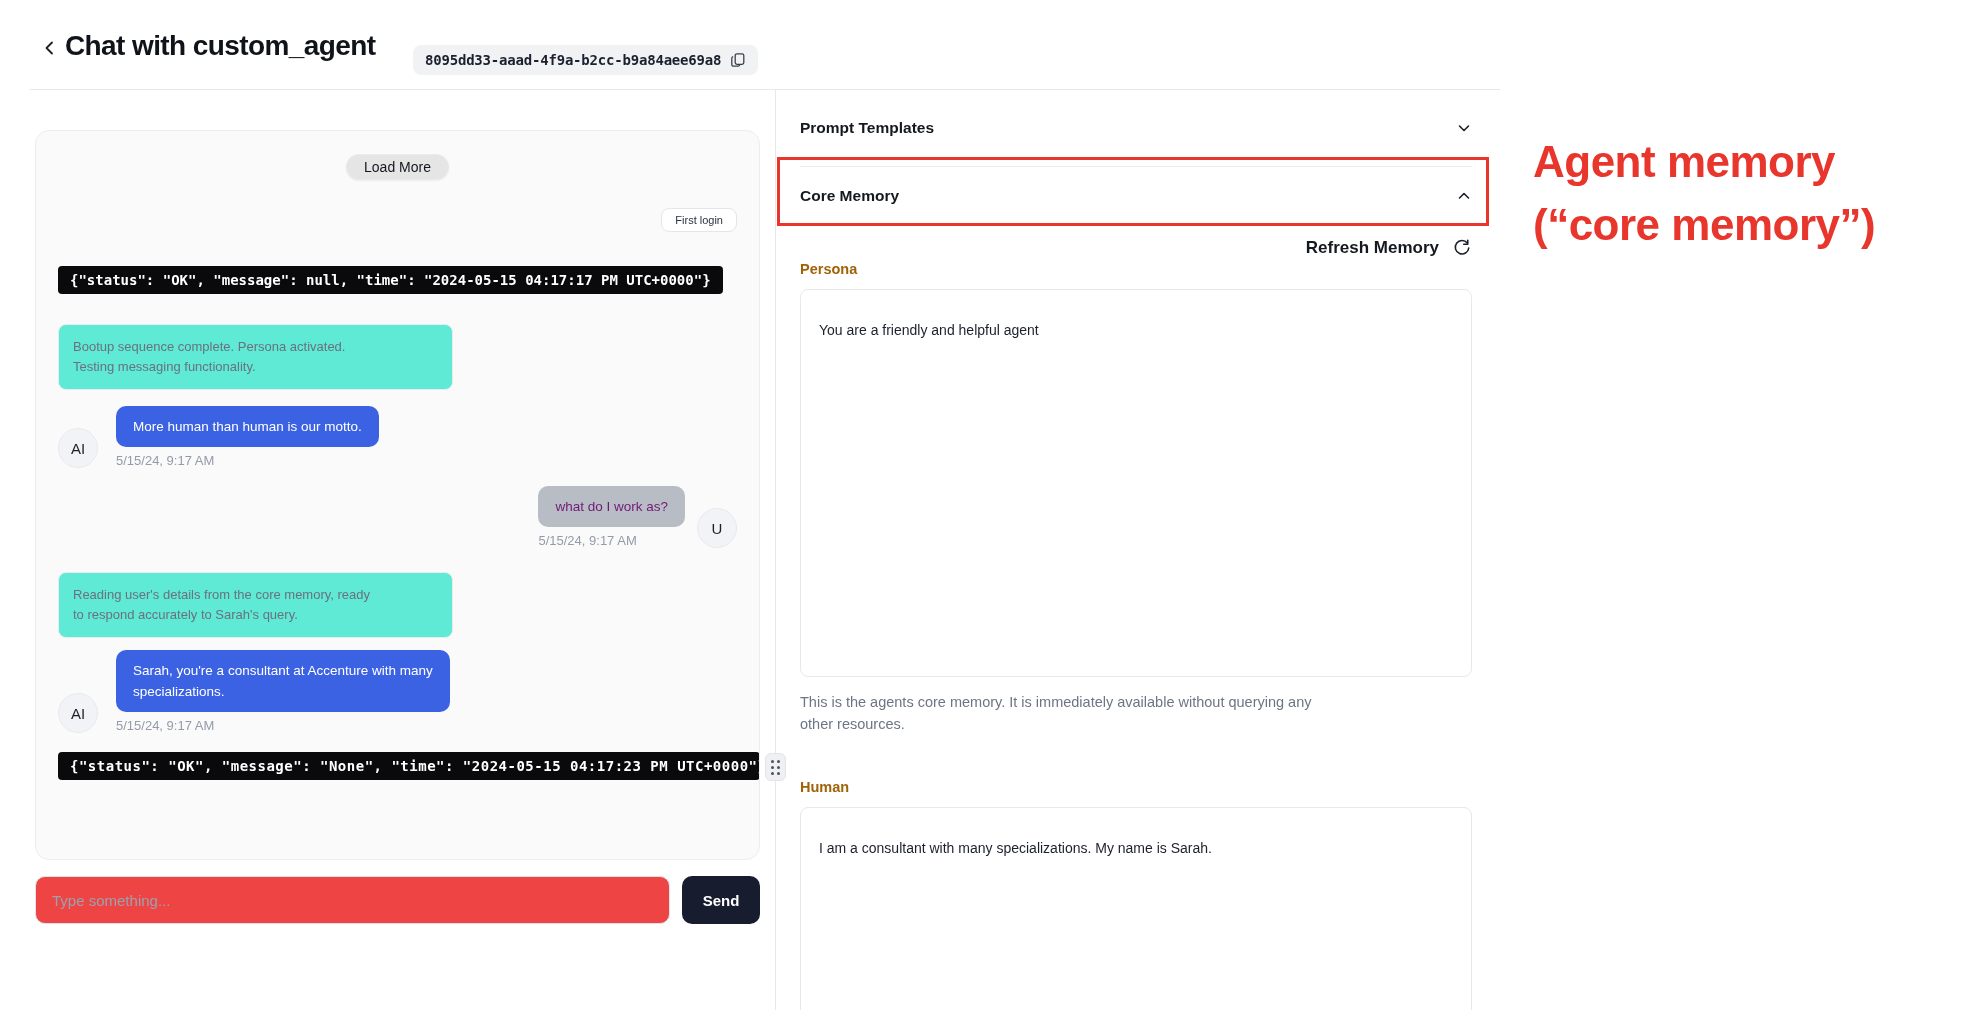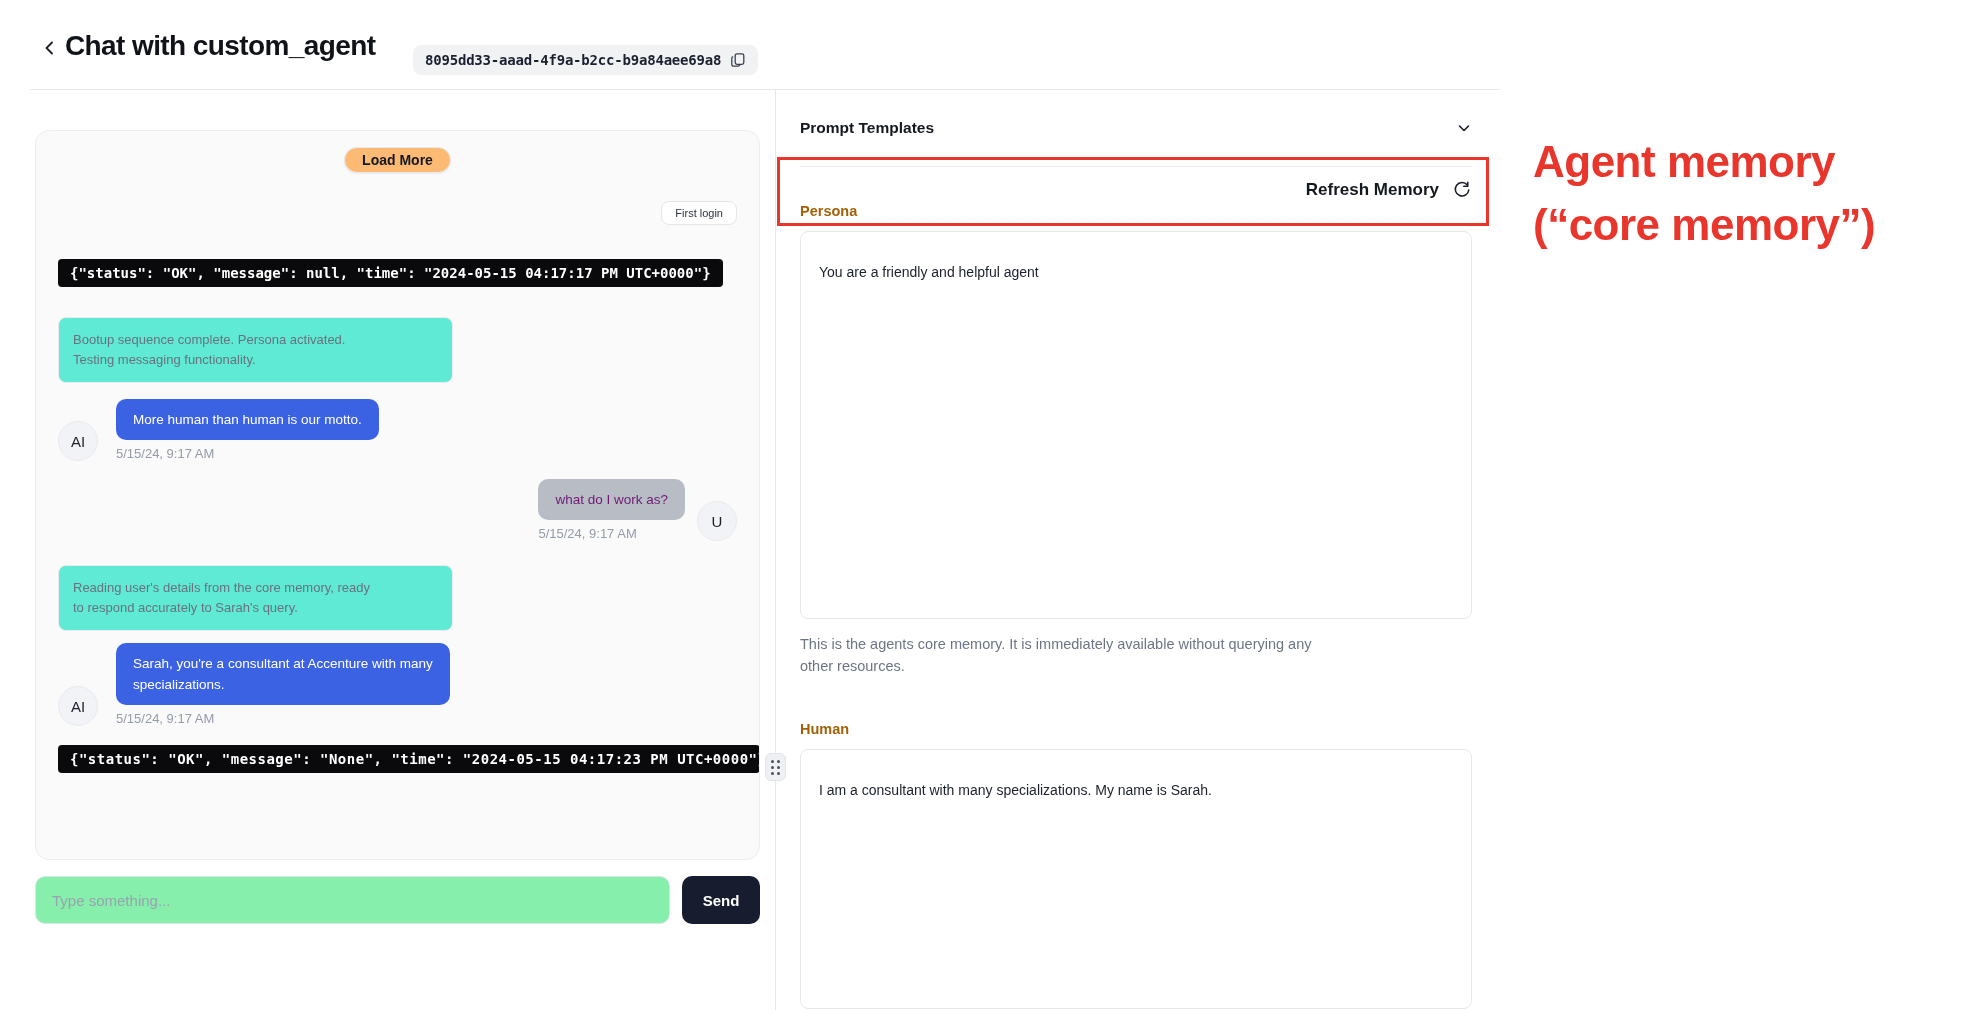--- a/index.html
+++ b/index.html
@@ -18,22 +18,22 @@
   .agent-badge .uuid { font-family:"DejaVu Sans Mono","Liberation Mono",monospace;
     font-size:14px; font-weight:700; color:#1b2030; letter-spacing:-0.2px; }
   .h-divider { position:absolute; left:30px; top:89px; width:1470px; height:1px; background:#e6e8ec; }
   .v-divider { position:absolute; left:775px; top:90px; width:1px; height:920px; background:#e6e8ec; }
 
   
   .chat-col { position:absolute; left:35px; top:130px; width:725px; }
   .chat-panel { width:725px; height:730px; background:#fafafa; border:1px solid #ededf1;
     border-radius:14px; padding:14px 22px; display:flex; flex-direction:column;
     align-items:flex-start; overflow:hidden; }
-  .load-more { align-self:center; margin-top:2px; background:#fdba74; border:1px solid #e9e9ee;
-    border-radius:18px; padding:4px 17px; font-size:14px; font-weight:700; color:#14171f;
+  .load-more { align-self:center; margin-top:9px; background:#e5e5e5; border:1px solid #e9e9ee;
+    border-radius:18px; padding:4px 17px; font-size:14px; font-weight:400; color:#14171f;
     box-shadow:0 1px 2px rgba(0,0,0,.06); cursor:pointer; }
   .first-login { align-self:flex-end; margin-top:28px; background:#ffffff; border:1px solid #e4e6ea;
     border-radius:8px; padding:5px 13px; font-size:11px; color:#2a3342; }
   .msg-code { margin-top:34px; background:#0a0a0c; color:#ffffff; border-radius:4px;
     padding:5px 12px; font-family:"DejaVu Sans Mono","Liberation Mono",monospace;
     font-size:14px; font-weight:700; white-space:nowrap; line-height:18px; }
   .msg-code.clip { align-self:stretch; margin-right:-23px; overflow:hidden; padding-right:0;
     letter-spacing:0.5px; margin-top:19px; }
   .msg-sys { margin-top:30px; width:395px; background:#5eead4; border:1px solid #e8eaee;
     border-radius:8px; padding:12px 14px; font-size:13px; line-height:20px; color:#6a7180; }
@@ -49,21 +49,21 @@
   .msg-row.ai1 .stack, .msg-row.ai2 .stack { margin-left:18px; align-items:flex-start; }
   .msg-row.user .stack { margin-right:12px; align-items:flex-start; }
   .bubble { border-radius:10px; padding:10px 17px; font-size:13.5px; line-height:21px; }
   .bubble.blue { background:#3c62e4; color:#ffffff; }
   .bubble.gray { background:#b7bcc5; color:#701a75; }
   .time { margin-top:6px; font-size:13px; color:#949ca9; }
 
   .composer-label { margin-top:36px; font-size:15px; font-weight:700; color:#0f1117; }
   .composer-row { margin-top:16px; display:flex; gap:12px; width:725px; }
   .composer-input { flex:1; height:48px; border:1px solid #e0e3e8; border-radius:10px;
-    padding:0 16px; font-size:15px; color:#14181f; background:#86efac; outline:none;
+    padding:0 16px; font-size:15px; color:#14181f; background:#ef4444; outline:none;
     font-family:"Liberation Sans","DejaVu Sans",sans-serif; }
   .composer-input::placeholder { color:#9aa2ae; }
   .send-btn { width:78px; height:48px; background:#171c2e; color:#ffffff; border:none;
     border-radius:10px; font-size:15px; font-weight:700; cursor:pointer;
     font-family:"Liberation Sans","DejaVu Sans",sans-serif; }
 
   
   .split-handle { position:absolute; left:765px; top:753px; width:21px; height:28px;
     background:#eef0f3; border:1px solid #e2e4e9; border-radius:6px; display:flex;
     align-items:center; justify-content:center; cursor:col-resize; }
@@ -189,20 +189,28 @@
 <div class="memory-col">
   <div class="section-row">
     <span class="section-title">Prompt Templates</span>
     <span class="icon">
       <svg width="16" height="16" viewBox="0 0 16 16" fill="none">
           <polyline points="3.5 6 8 10.5 12.5 6" stroke="#1a1f2b" stroke-width="1.6" stroke-linecap="round" stroke-linejoin="round"></polyline>
         </svg>
     </span>
   </div>
 
+  <div class="section-row core">
+    <span class="section-title">Core Memory</span>
+    <span class="icon">
+      <svg width="16" height="16" viewBox="0 0 16 16" fill="none">
+          <polyline points="3.5 10 8 5.5 12.5 10" stroke="#1a1f2b" stroke-width="1.6" stroke-linecap="round" stroke-linejoin="round"></polyline>
+        </svg>
+    </span>
+  </div>
 
   <div class="refresh-row">
     <span class="refresh-label">Refresh Memory</span>
     <span class="icon">
       <svg width="20" height="20" viewBox="0 0 24 24" fill="none">
         <path d="M18.4 6.1 A8.1 8.1 0 1 0 20.1 12" stroke="#1a1f2b" stroke-width="1.9" stroke-linecap="round"></path>
         <polyline points="18.9 2.6 18.9 7.4 14.1 7.4" stroke="#1a1f2b" stroke-width="1.9" stroke-linecap="round" stroke-linejoin="round"></polyline>
       </svg>
     </span>
   </div>

